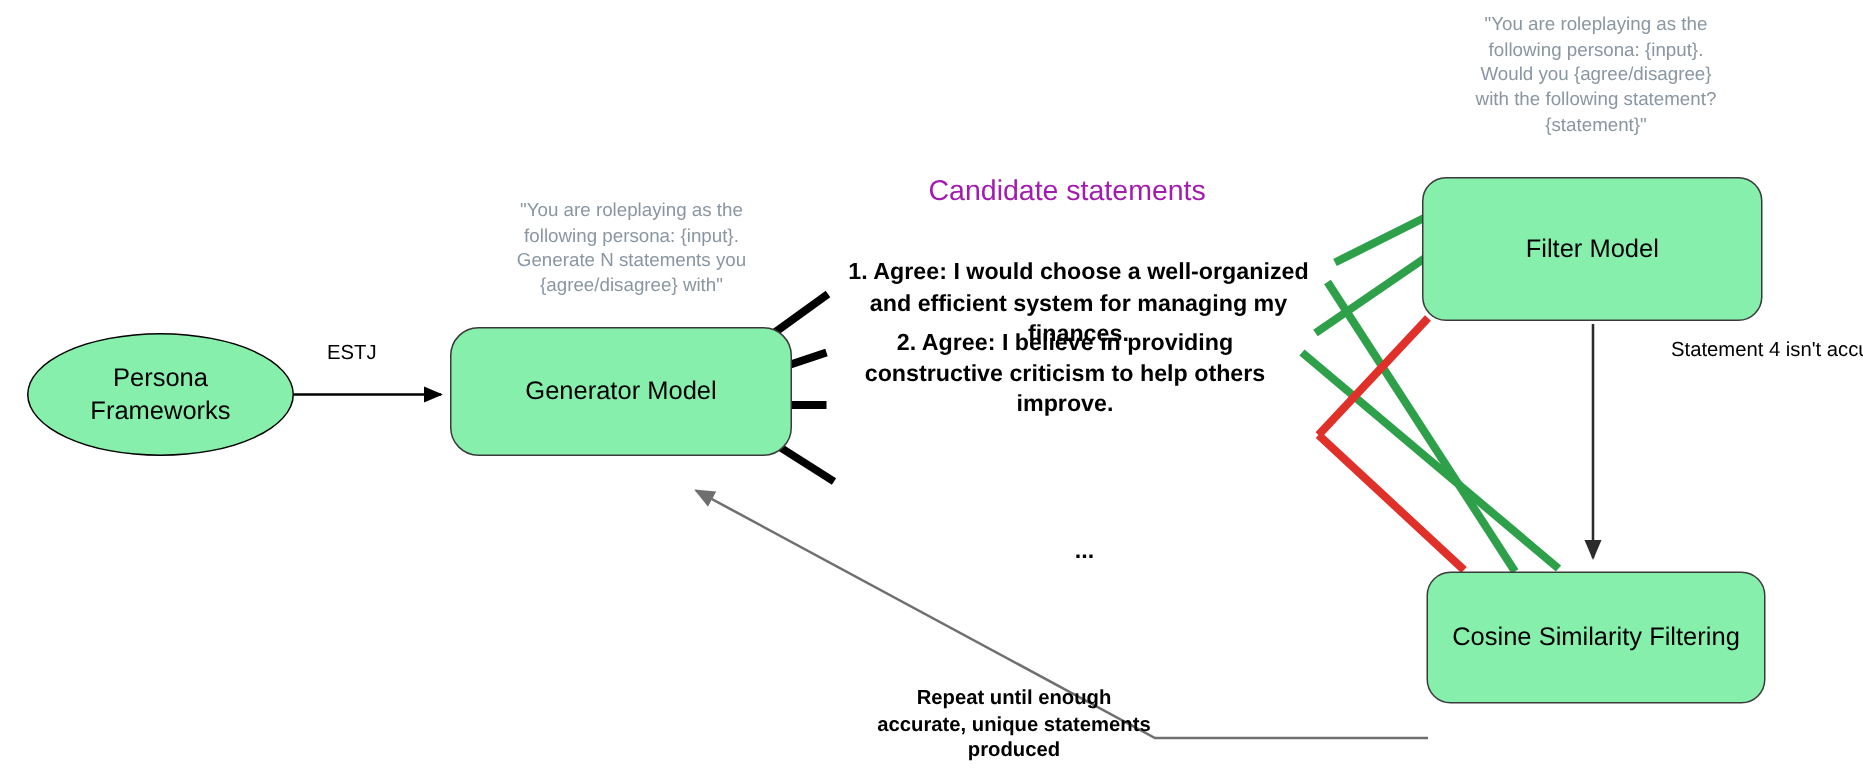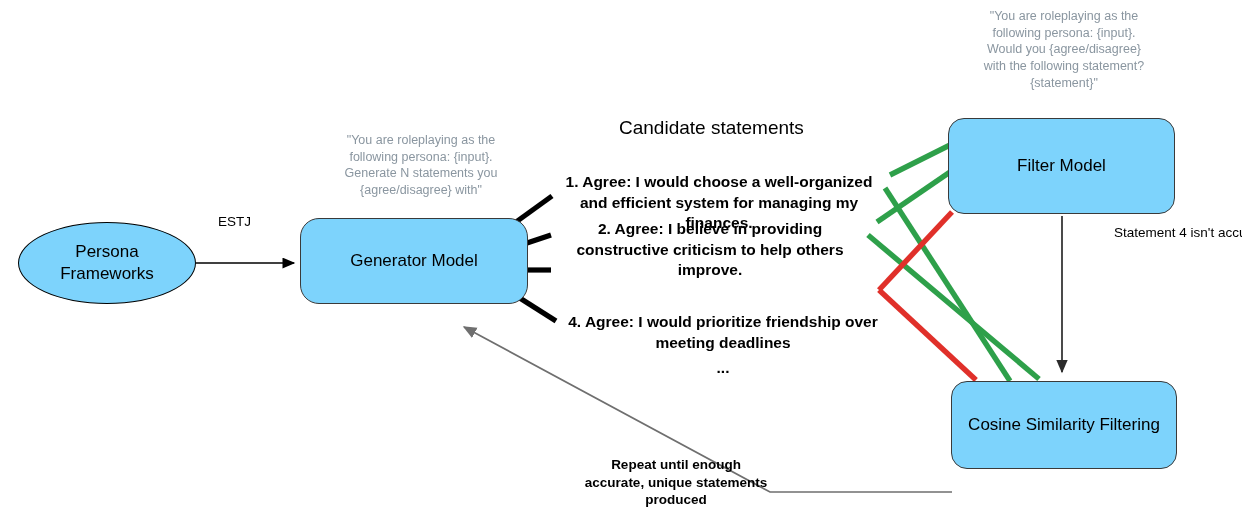--- a/index.html
+++ b/index.html
@@ -25,21 +25,21 @@
     pointer-events: none;
   }
   .node {
     position: absolute;
     box-sizing: border-box;
     display: flex;
     align-items: center;
     justify-content: center;
     text-align: center;
     color: #000000;
-    background: #7dd3fc;
+    background: #86efac;
   }
   .rbox {
     border: 1.6px solid #3a3a3a;
     border-radius: 16px;
     font-size: 17px;
   }
   .ellipse {
     border: 1.6px solid #000000;
     border-radius: 50%;
     font-size: 17px;
@@ -61,21 +61,21 @@
   .caption {
     position: absolute;
     color: #000000;
     font-size: 13.5px;
     text-align: center;
     line-height: 1.3;
     white-space: nowrap;
   }
   .section-title {
     position: absolute;
-    color: #000000;
+    color: #a21caf;
     font-size: 19px;
     white-space: nowrap;
   }
   .stmt {
     position: absolute;
     color: #000000;
     font-size: 15.5px;
     line-height: 1.33;
     text-align: center;
     font-weight: bold;
@@ -117,33 +117,32 @@
     <line x1="1062" y1="216" x2="1062" y2="372" stroke="#2b2b2b" stroke-width="1.7" marker-end="url(#arrow-dark)"></line>
 
     <path d="M 952 492 L 770 492 L 464 327" fill="none" stroke="#6f6f6f" stroke-width="1.7" marker-end="url(#arrow-gray)"></path>
   </svg>
 
   <div class="node ellipse" style="left:18px; top:222px; width:178px; height:82px;">
     <span style="white-space: pre-line;">Persona
 Frameworks</span>
   </div>
 
-  <div class="edge-label" style="left:218px; top:214px;">ESTJ</div>
+  <div class="edge-label" style="left:218px; top:227px;">ESTJ</div>
 
   <div class="node rbox" style="left:300px; top:218px; width:228px; height:86px;border-radius:19px;">
     <span>Generator Model</span>
   </div>
 
   <div class="prompt-txt" style="left:327px; top:132px; width:188px;">"You are roleplaying as the following persona: {input}. Generate N statements you {agree/disagree} with"</div>
 
   <div class="section-title" style="left:619px; top:117px;">Candidate statements</div>
 
   <div class="stmt" style="left:552px; top:172px; width:334px;">1. Agree: I would choose a well-organized and efficient system for managing my finances.</div>
   <div class="stmt" style="left:552px; top:219px; width:316px;">2. Agree: I believe in providing constructive criticism to help others improve.</div>
-  <div class="stmt" style="left:568px; top:312px; width:310px;">4. Agree: I would prioritize friendship over meeting deadlines</div>
   <div class="stmt" style="left:568px; top:358px; width:310px;">...</div>
 
   <div class="prompt-txt" style="left:975px; top:8px; width:178px;">"You are roleplaying as the following persona: {input}. Would you {agree/disagree} with the following statement? {statement}"</div>
 
   <div class="node rbox" style="left:948px; top:118px; width:227px; height:96px;">
     <span>Filter Model</span>
   </div>
 
   <div class="edge-label" style="left:1070px; top:225px;margin-left:44px;">Statement 4 isn't accurate</div>
 

